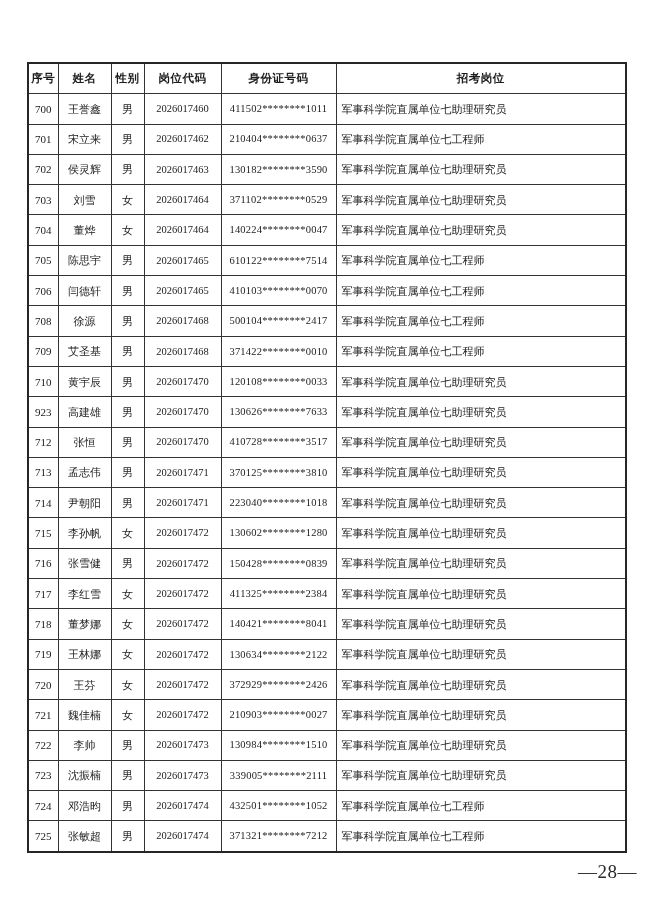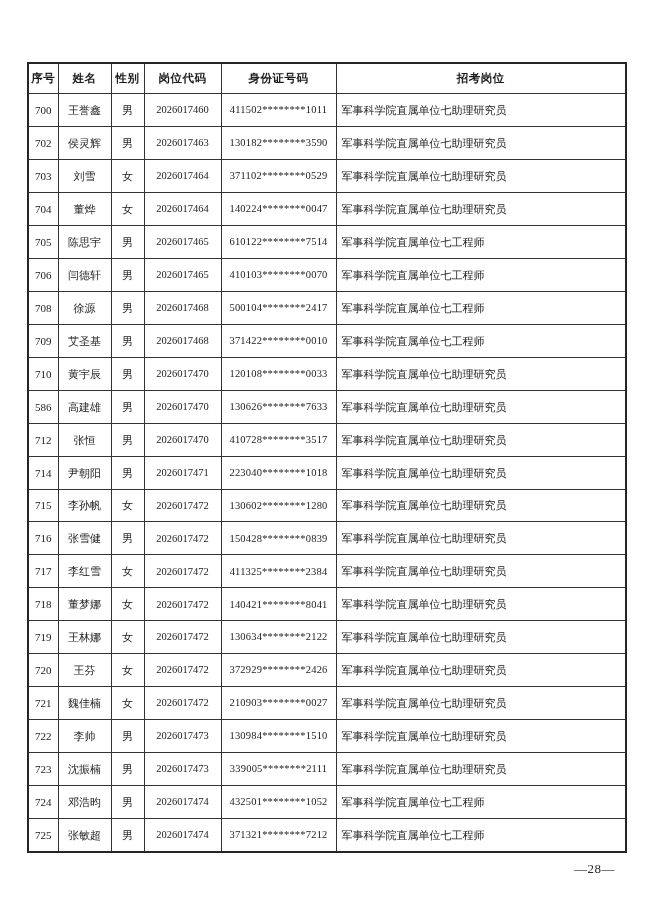--- a/index.html
+++ b/index.html
@@ -48,23 +48,23 @@
   }
   .doc-table td.col-id {
     font-size: 10.5px;
     letter-spacing: 0.2px;
   }
   .doc-table td.col-code {
     font-size: 10.5px;
   }
   .page-number {
     position: absolute;
-    right: 35px;
+    right: 13px;
     top: 861px;
-    font-size: 13px;
+    font-size: 19px;
     color: #2a2a2a;
     letter-spacing: 0.5px;
   }
 </style>
 </head>
 <body>
 
 <table class="doc-table">
   <colgroup>
       <col style="width: 30px;">
@@ -87,20 +87,28 @@
   <tbody>
       <tr>
         <td class="col-seq">700</td>
         <td class="col-name">王誉鑫</td>
         <td class="col-gender">男</td>
         <td class="col-code">2026017460</td>
         <td class="col-id">411502********1011</td>
         <td class="col-position">军事科学院直属单位七助理研究员</td>
       </tr>
       <tr>
+        <td class="col-seq">701</td>
+        <td class="col-name">宋立来</td>
+        <td class="col-gender">男</td>
+        <td class="col-code">2026017462</td>
+        <td class="col-id">210404********0637</td>
+        <td class="col-position">军事科学院直属单位七工程师</td>
+      </tr>
+      <tr>
         <td class="col-seq">702</td>
         <td class="col-name">侯灵辉</td>
         <td class="col-gender">男</td>
         <td class="col-code">2026017463</td>
         <td class="col-id">130182********3590</td>
         <td class="col-position">军事科学院直属单位七助理研究员</td>
       </tr>
       <tr>
         <td class="col-seq">703</td>
         <td class="col-name">刘雪</td>
@@ -151,33 +159,41 @@
       </tr>
       <tr>
         <td class="col-seq">710</td>
         <td class="col-name">黄宇辰</td>
         <td class="col-gender">男</td>
         <td class="col-code">2026017470</td>
         <td class="col-id">120108********0033</td>
         <td class="col-position">军事科学院直属单位七助理研究员</td>
       </tr>
       <tr>
-        <td class="col-seq">586</td>
+        <td class="col-seq">923</td>
         <td class="col-name">高建雄</td>
         <td class="col-gender">男</td>
         <td class="col-code">2026017470</td>
         <td class="col-id">130626********7633</td>
         <td class="col-position">军事科学院直属单位七助理研究员</td>
       </tr>
       <tr>
         <td class="col-seq">712</td>
         <td class="col-name">张恒</td>
         <td class="col-gender">男</td>
         <td class="col-code">2026017470</td>
         <td class="col-id">410728********3517</td>
+        <td class="col-position">军事科学院直属单位七助理研究员</td>
+      </tr>
+      <tr>
+        <td class="col-seq">713</td>
+        <td class="col-name">孟志伟</td>
+        <td class="col-gender">男</td>
+        <td class="col-code">2026017471</td>
+        <td class="col-id">370125********3810</td>
         <td class="col-position">军事科学院直属单位七助理研究员</td>
       </tr>
       <tr>
         <td class="col-seq">714</td>
         <td class="col-name">尹朝阳</td>
         <td class="col-gender">男</td>
         <td class="col-code">2026017471</td>
         <td class="col-id">223040********1018</td>
         <td class="col-position">军事科学院直属单位七助理研究员</td>
       </tr>

